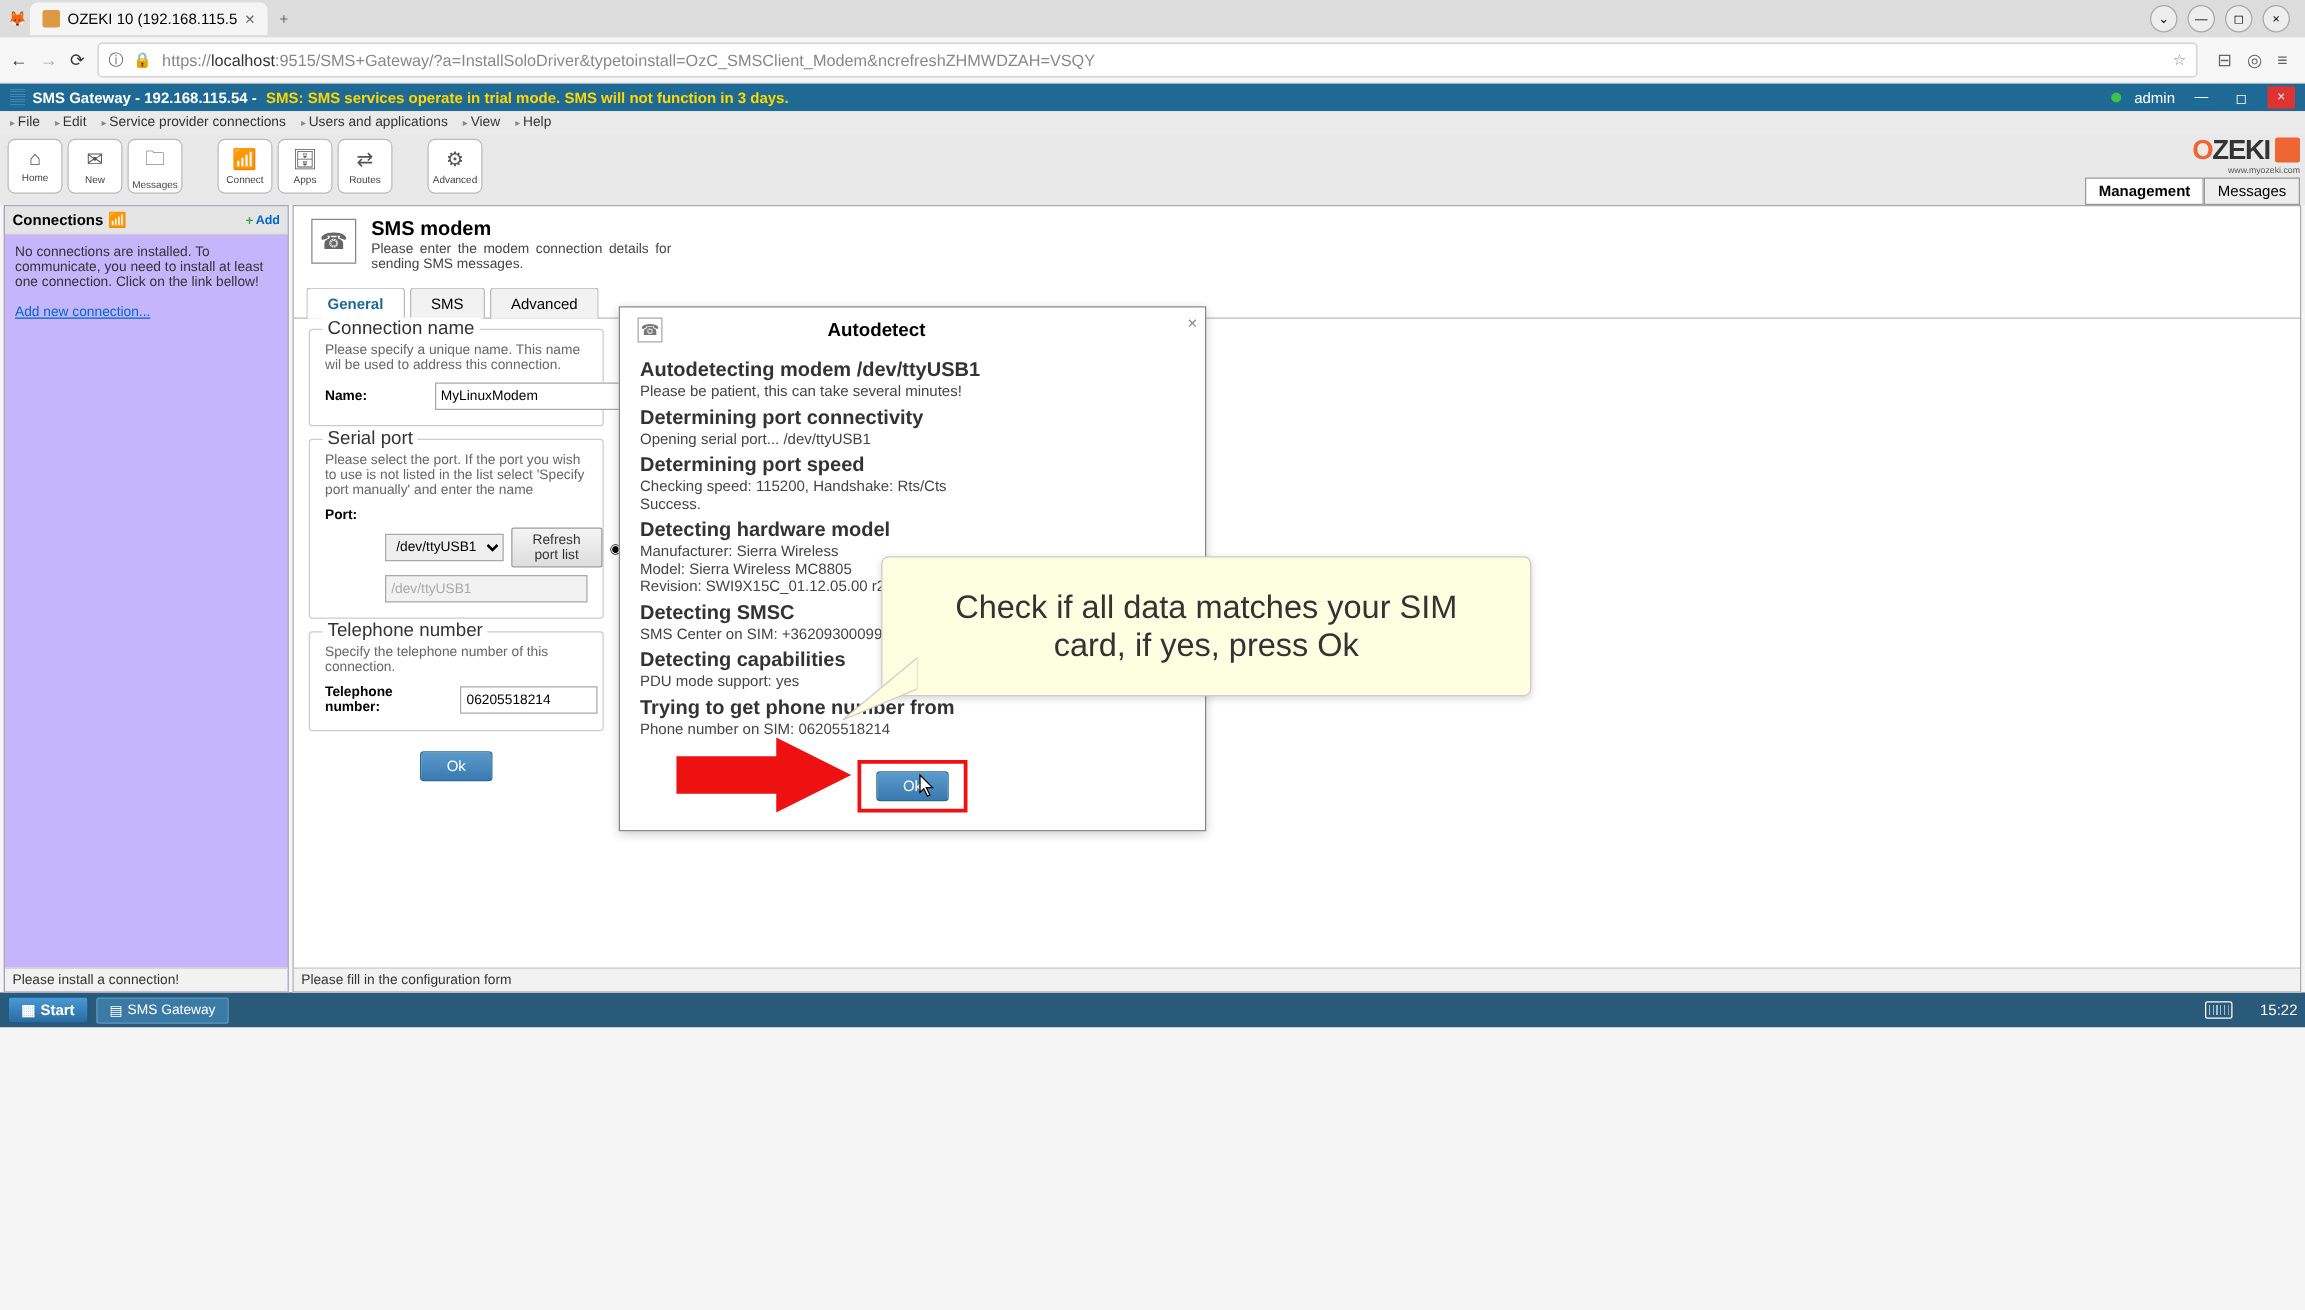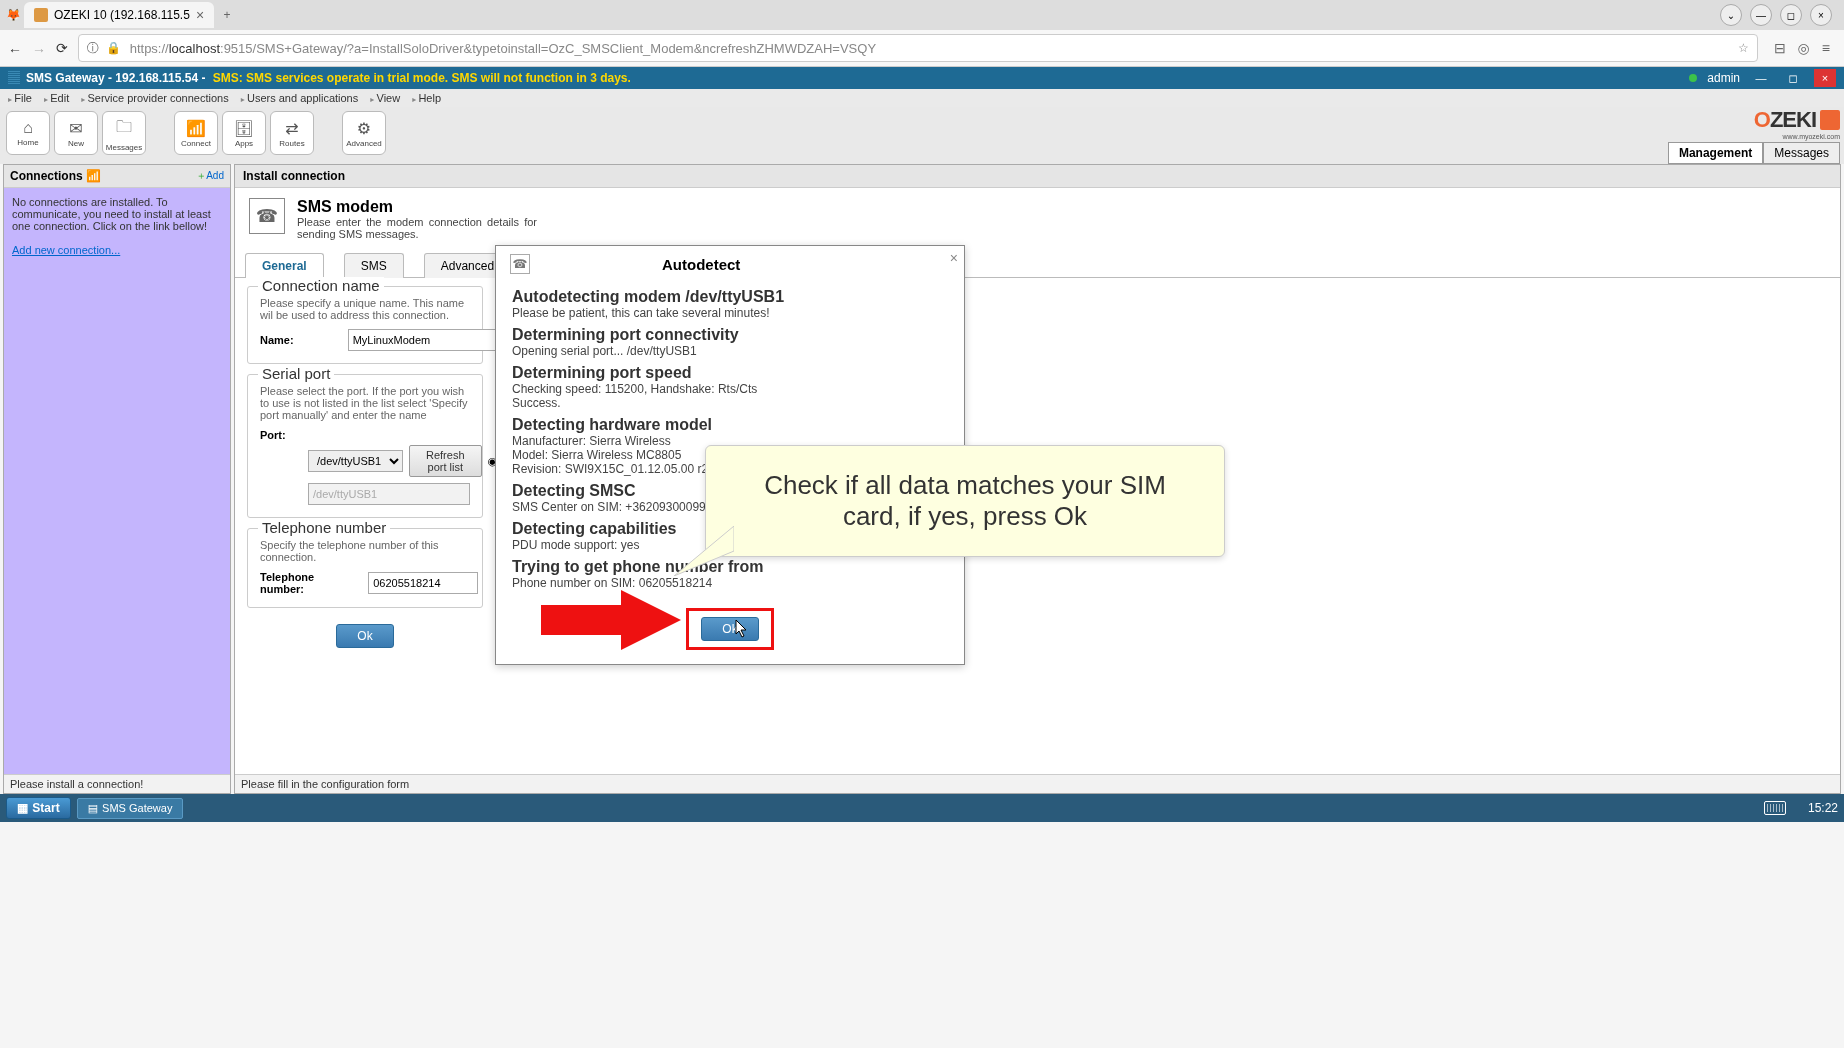--- a/index.html
+++ b/index.html
@@ -54,32 +54,32 @@
 .brand-sq { width: 20px; height: 20px; background: #e63; border-radius: 2px; display:inline-block; }
 .brand-sub { font-size: 7px; color: #555; }
 .brand-tabs { display: flex; margin-top: 2px; }
 .brand-tab { border: 1px solid #999; background: #fff; padding: 3px 10px; font-size: 12px; font-weight: bold; }
 .brand-tab.inactive { background: #eee; font-weight: normal; }
 
 
 .main-split { display: flex; height: 630px; }
 .left-pane { width: 228px; background: #c4b5fd; border: 1px solid #aaa; margin: 0 3px 0 3px; }
 .pane-title { background: #e5e5e5; padding: 4px 6px; font-size: 12px; font-weight: bold; display: flex; align-items: center; gap: 4px; border-bottom: 1px solid #ccc; }
-.pane-title .add-link { margin-left: auto; color: #0066cc; font-size: 10px; font-weight: normal; text-align: center; }
+.pane-title .add-link { margin-left: auto; color: #0066cc; font-size: 10px; font-weight: bold; text-align: center; }
 .pane-body { padding: 8px; font-size: 11px; color: #333; }
 .link { color: #0066cc; text-decoration: underline; cursor: pointer; }
 
 .right-pane { flex: 1; background: #fff; border: 1px solid #aaa; margin: 0 3px 0 0; position: relative; overflow: hidden; }
 .rp-title { background: #e5e5e5; padding: 4px 8px; font-size: 12px; font-weight: bold; border-bottom: 1px solid #ccc; }
 .rp-intro { display: flex; gap: 12px; padding: 10px 14px 6px 14px; align-items: flex-start; }
 .rp-intro-icon { width: 36px; height: 36px; border: 1px solid #888; display:flex; align-items:center; justify-content:center; color:#666; font-size:18px; }
 .rp-intro-text h4 { font-size: 16px; font-weight: bold; }
 .rp-intro-text p { font-size: 11px; color: #444; max-width: 240px; text-align: justify; }
 
-.tabs { display: flex; gap: 20px; padding: 0 10px; border-bottom: 1px solid #bbb; margin-top: 6px; }
+.tabs { display: flex; gap: 4px; padding: 0 10px; border-bottom: 1px solid #bbb; margin-top: 6px; }
 .tab-item { border: 1px solid #bbb; border-bottom: none; background: #f2f2f2; padding: 5px 16px; font-size: 12px; border-radius: 3px 3px 0 0; position: relative; top: 1px; }
 .tab-item.active { background: #fff; color: #1e6a94; font-weight: bold; }
 
 .form-area { padding: 8px 12px; }
 .fieldset { border: 1px solid #ccc; border-radius: 3px; margin-bottom: 10px; padding: 10px 12px 12px 12px; position: relative; }
 .legend { position: absolute; top: -10px; left: 10px; background: #fff; padding: 0 4px; font-size: 15px; color: #333; }
 .field-desc { font-size: 11px; color: #666; margin-bottom: 8px; }
 .field-row { display: flex; align-items: center; gap: 6px; font-size: 11px; }
 .field-row label { font-weight: bold; width: auto; }
 .field-row input[type=text], .field-row select { border: 1px solid #aaa; padding: 2px 4px; font-size: 11px; height: 22px; margin-left: 48px; }
@@ -243,21 +243,20 @@
     </div>
     <div class="pane-body">
       <p>No connections are installed. To communicate, you need to install at least one connection. Click on the link bellow!</p>
       <br>
       <a class="link">Add new connection...</a>
     </div>
     <div class="status-left">Please install a connection!</div>
   </div>
 
   <div class="right-pane">
-    <div class="rp-title">Install connection</div>
     <div class="rp-intro">
       <div class="rp-intro-icon">☎</div>
       <div class="rp-intro-text">
         <h4>SMS modem</h4>
         <p>Please enter the modem connection details for sending SMS messages.</p>
       </div>
     </div>
     <div class="tabs">
       <div class="tab-item active">General</div>
       <div class="tab-item">SMS</div>

